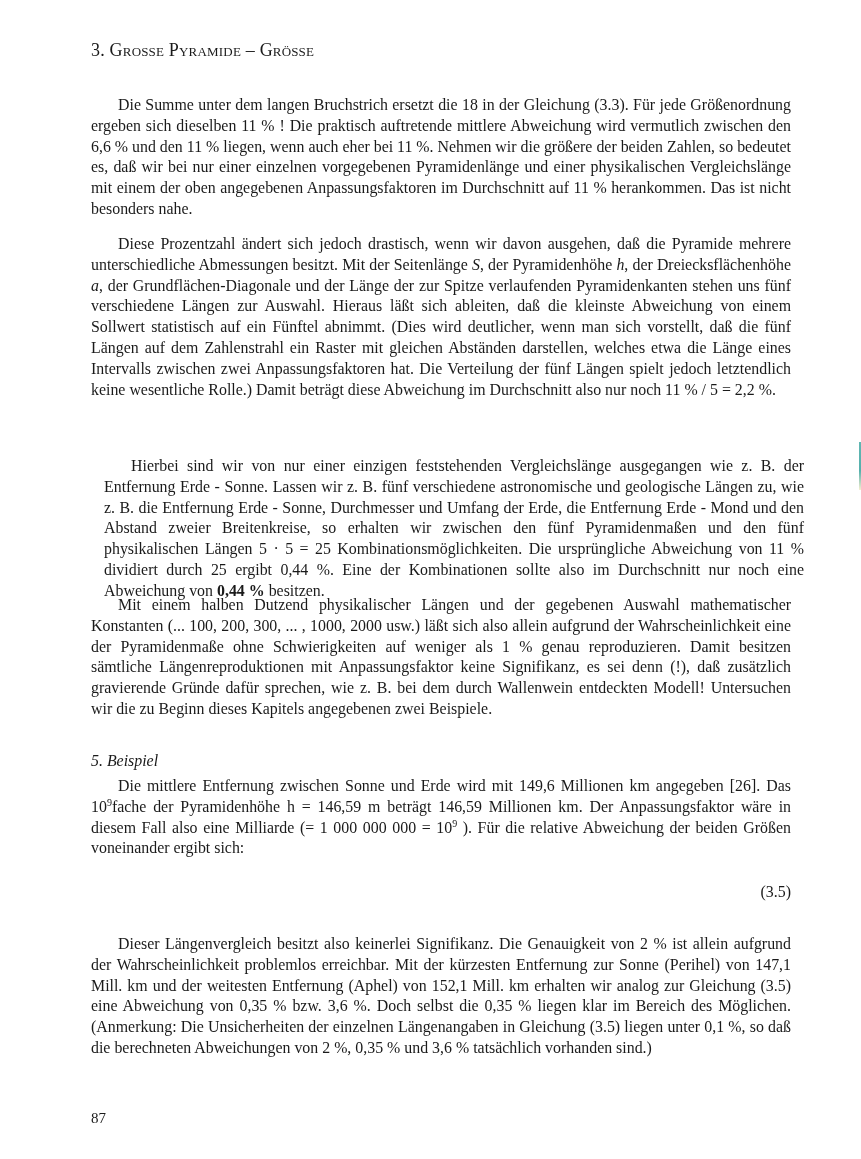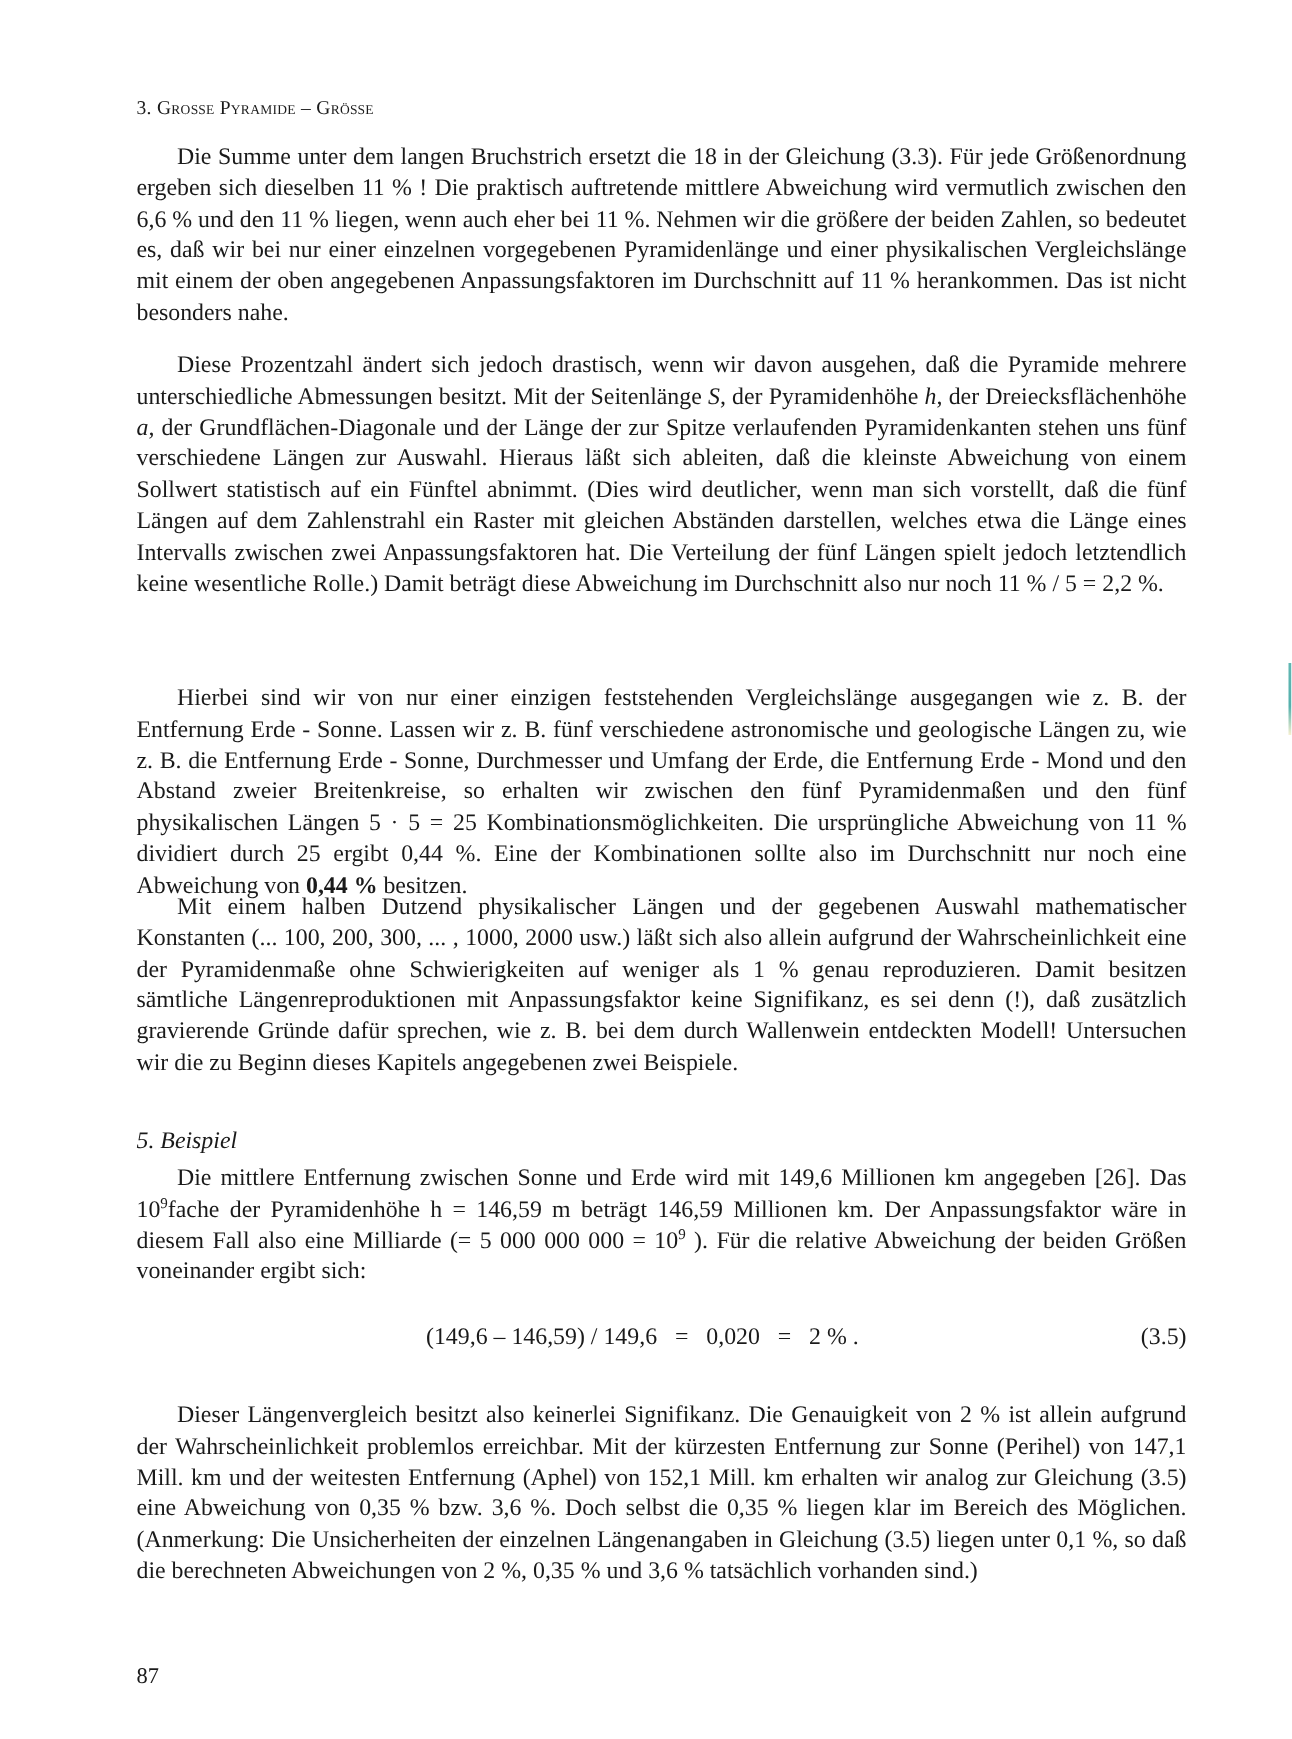--- a/index.html
+++ b/index.html
@@ -17,41 +17,40 @@
     }
     .page {
       position: absolute;
       left: 0; top: 0;
       width: 861px; height: 1159px;
     }
     .running-header {
       position: absolute;
       left: 91px;
       top: 40px;
-      font-size: 13px;
+      font-size: 18px;
       letter-spacing: 0.2px;
       font-variant: small-caps;
-      margin-top: 24px;
     }
     .body-text {
       position: absolute;
       left: 91px;
       width: 700px;
       font-size: 15.9px;
       line-height: 20.8px;
       text-align: justify;
       hyphens: manual;
     }
     .body-text p {
       margin: 0;
       text-indent: 27px;
     }
     .p1 { top: 95px; }
     .p2 { top: 234px; }
-    .p3 { top: 456px; }
+    .p3 { top: 456px; margin-left: 13px; }
     .p4 { top: 595px; }
     .section-heading {
       position: absolute;
       left: 91px;
       top: 752px;
       font-size: 15.9px;
       font-style: italic;
     }
     .p5 { top: 776px; }
     .equation {
@@ -111,25 +110,24 @@
     <p><span>Hierbei sind wir von nur einer einzigen feststehenden Vergleichslänge ausgegangen wie z. B. der Entfernung Erde - Sonne. Lassen wir z. B. fünf verschiedene astronomische und geologische Längen zu, wie z. B. die Entfernung Erde - Sonne, Durchmesser und Umfang der Erde, die Entfernung Erde - Mond und den Abstand zweier Breitenkreise, so erhalten wir zwischen den fünf Pyramidenmaßen und den fünf physikalischen Längen  5 · 5 = 25  Kombinationsmöglichkeiten. Die ursprüngliche Abweichung von 11 % dividiert durch 25 ergibt 0,44 %. Eine der Kombinationen sollte also im Durchschnitt nur noch eine Abweichung von </span><b class="bold">0,44 %</b><span> besitzen.</span></p>
   </div>
 
   <div class="body-text p4">
     <p><span>Mit einem halben Dutzend physikalischer Längen und der gegebenen Auswahl mathematischer Konstanten (... 100, 200, 300, ... , 1000, 2000 usw.) läßt sich also allein aufgrund der Wahrscheinlichkeit eine der Pyramidenmaße ohne Schwierigkeiten auf weniger als 1 % genau reproduzieren. Damit besitzen sämtliche Längenreproduktionen mit Anpassungsfaktor keine Signifikanz, es sei denn (!), daß zusätzlich gravierende Gründe dafür sprechen, wie z. B. bei dem durch Wallenwein entdeckten Modell! Untersuchen wir die zu Beginn dieses Kapitels angegebenen zwei Beispiele.</span></p>
   </div>
 
   <div class="section-heading">5. Beispiel</div>
 
   <div class="body-text p5">
-    <p><span>Die mittlere Entfernung zwischen Sonne und Erde wird mit 149,6 Millionen km angegeben [26]. Das 10</span><sup>9</sup><span>fache der Pyramidenhöhe  h = 146,59 m  beträgt 146,59 Millionen km. Der Anpassungsfaktor wäre in diesem Fall also eine Milliarde  (= 5 000 000 000 = 10</span><sup>9</sup><span> ). Für die relative Abweichung der beiden Größen voneinander ergibt sich:</span></p>
+    <p><span>Die mittlere Entfernung zwischen Sonne und Erde wird mit 149,6 Millionen km angegeben [26]. Das 10</span><sup>9</sup><span>fache der Pyramidenhöhe  h = 146,59 m  beträgt 146,59 Millionen km. Der Anpassungsfaktor wäre in diesem Fall also eine Milliarde  (= 1 000 000 000 = 10</span><sup>9</sup><span> ). Für die relative Abweichung der beiden Größen voneinander ergibt sich:</span></p>
   </div>
 
   <div class="equation">
-    <span class="expr">(149,6 – 146,59) / 149,6   =   0,020   =   2 % .</span>
     <span class="eqnum">(3.5)</span>
   </div>
 
   <div class="body-text p6">
     <p><span>Dieser Längenvergleich besitzt also keinerlei Signifikanz. Die Genauigkeit von 2 % ist allein aufgrund der Wahrscheinlichkeit problemlos erreichbar. Mit der kürzesten Entfernung zur Sonne (Perihel) von 147,1 Mill. km und der weitesten Entfernung (Aphel) von 152,1 Mill. km erhalten wir analog zur Gleichung (3.5) eine Abweichung von 0,35 % bzw. 3,6 %. Doch selbst die 0,35 % liegen klar im Bereich des Möglichen. (Anmerkung: Die Unsicherheiten der einzelnen Längenangaben in Gleichung (3.5) liegen unter 0,1 %, so daß die berechneten Abweichungen von 2 %, 0,35 % und 3,6 % tatsächlich vorhanden sind.)</span></p>
   </div>
 
   <div class="page-number">87</div>
 
   <div class="scan-artifact"></div>

